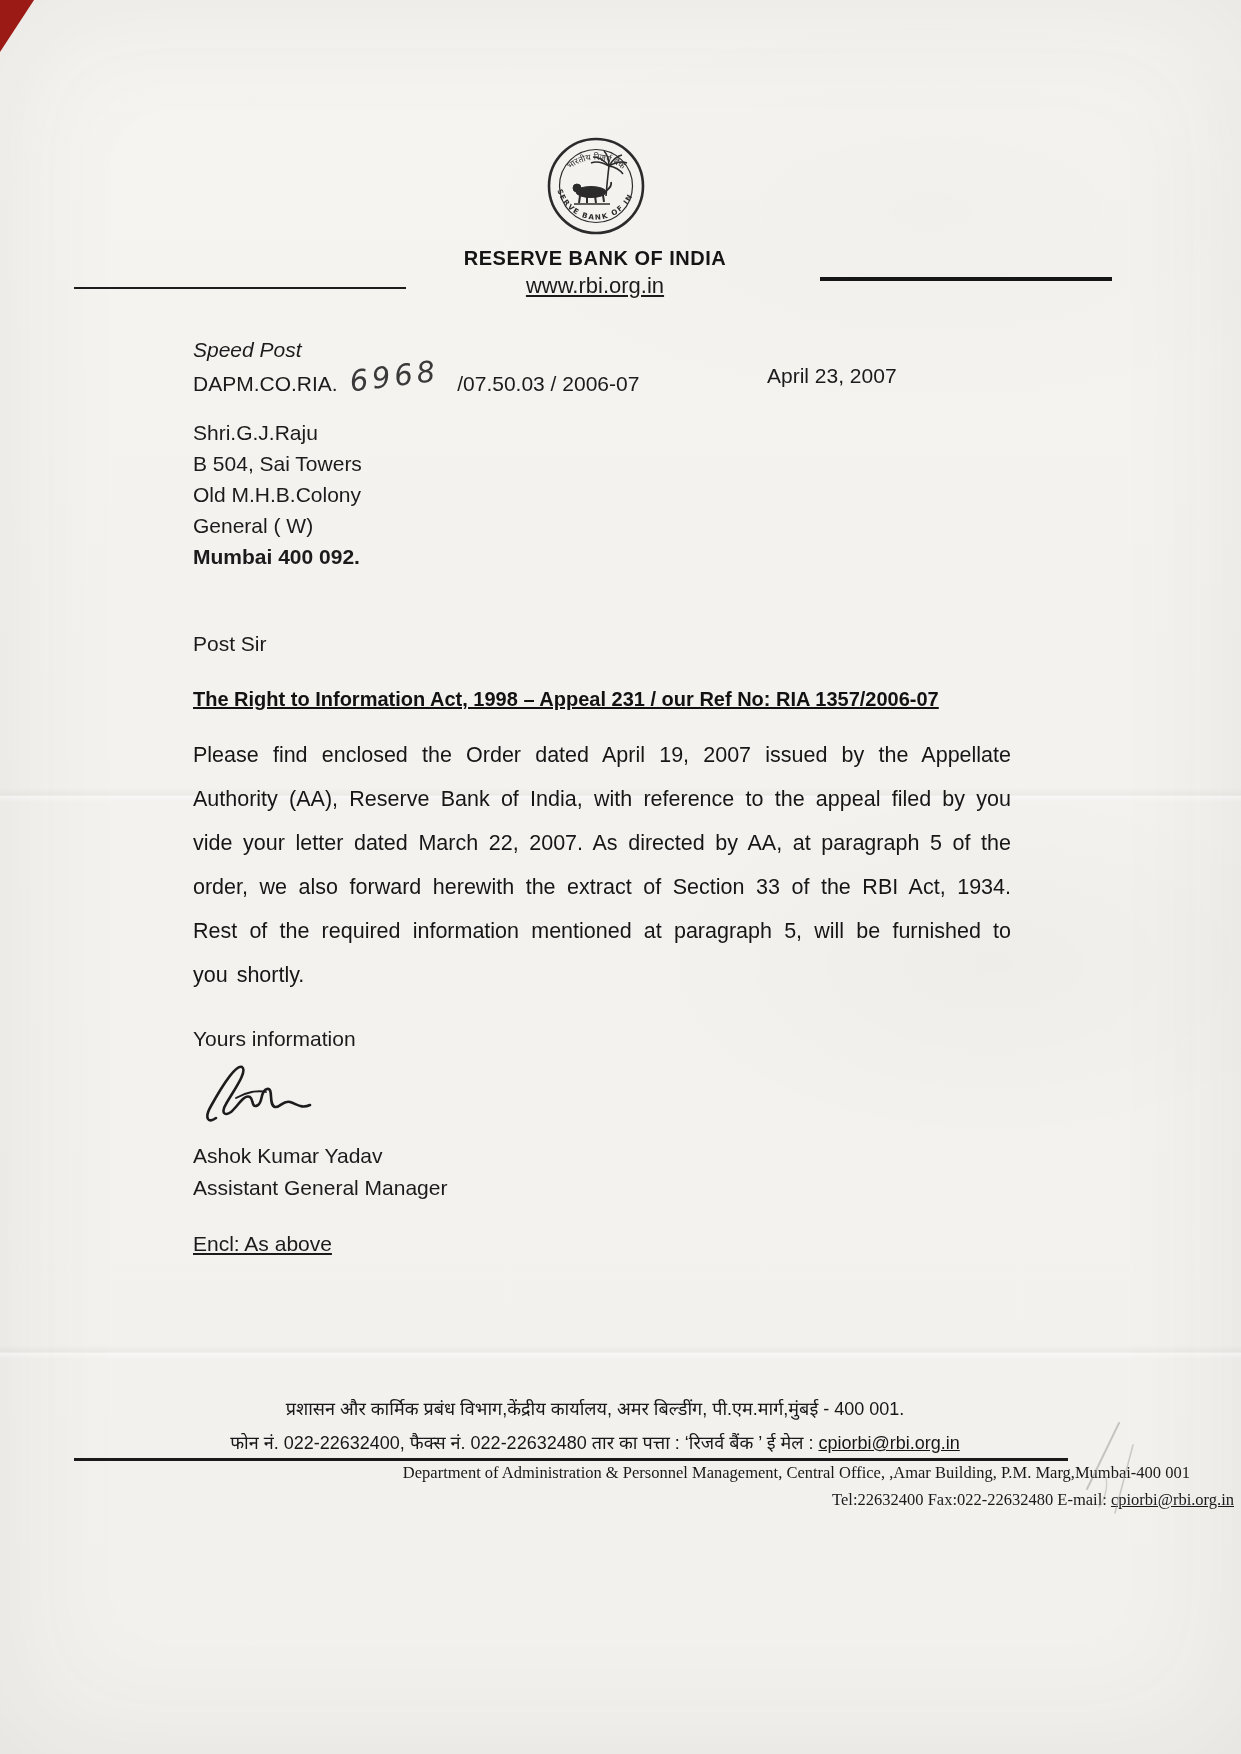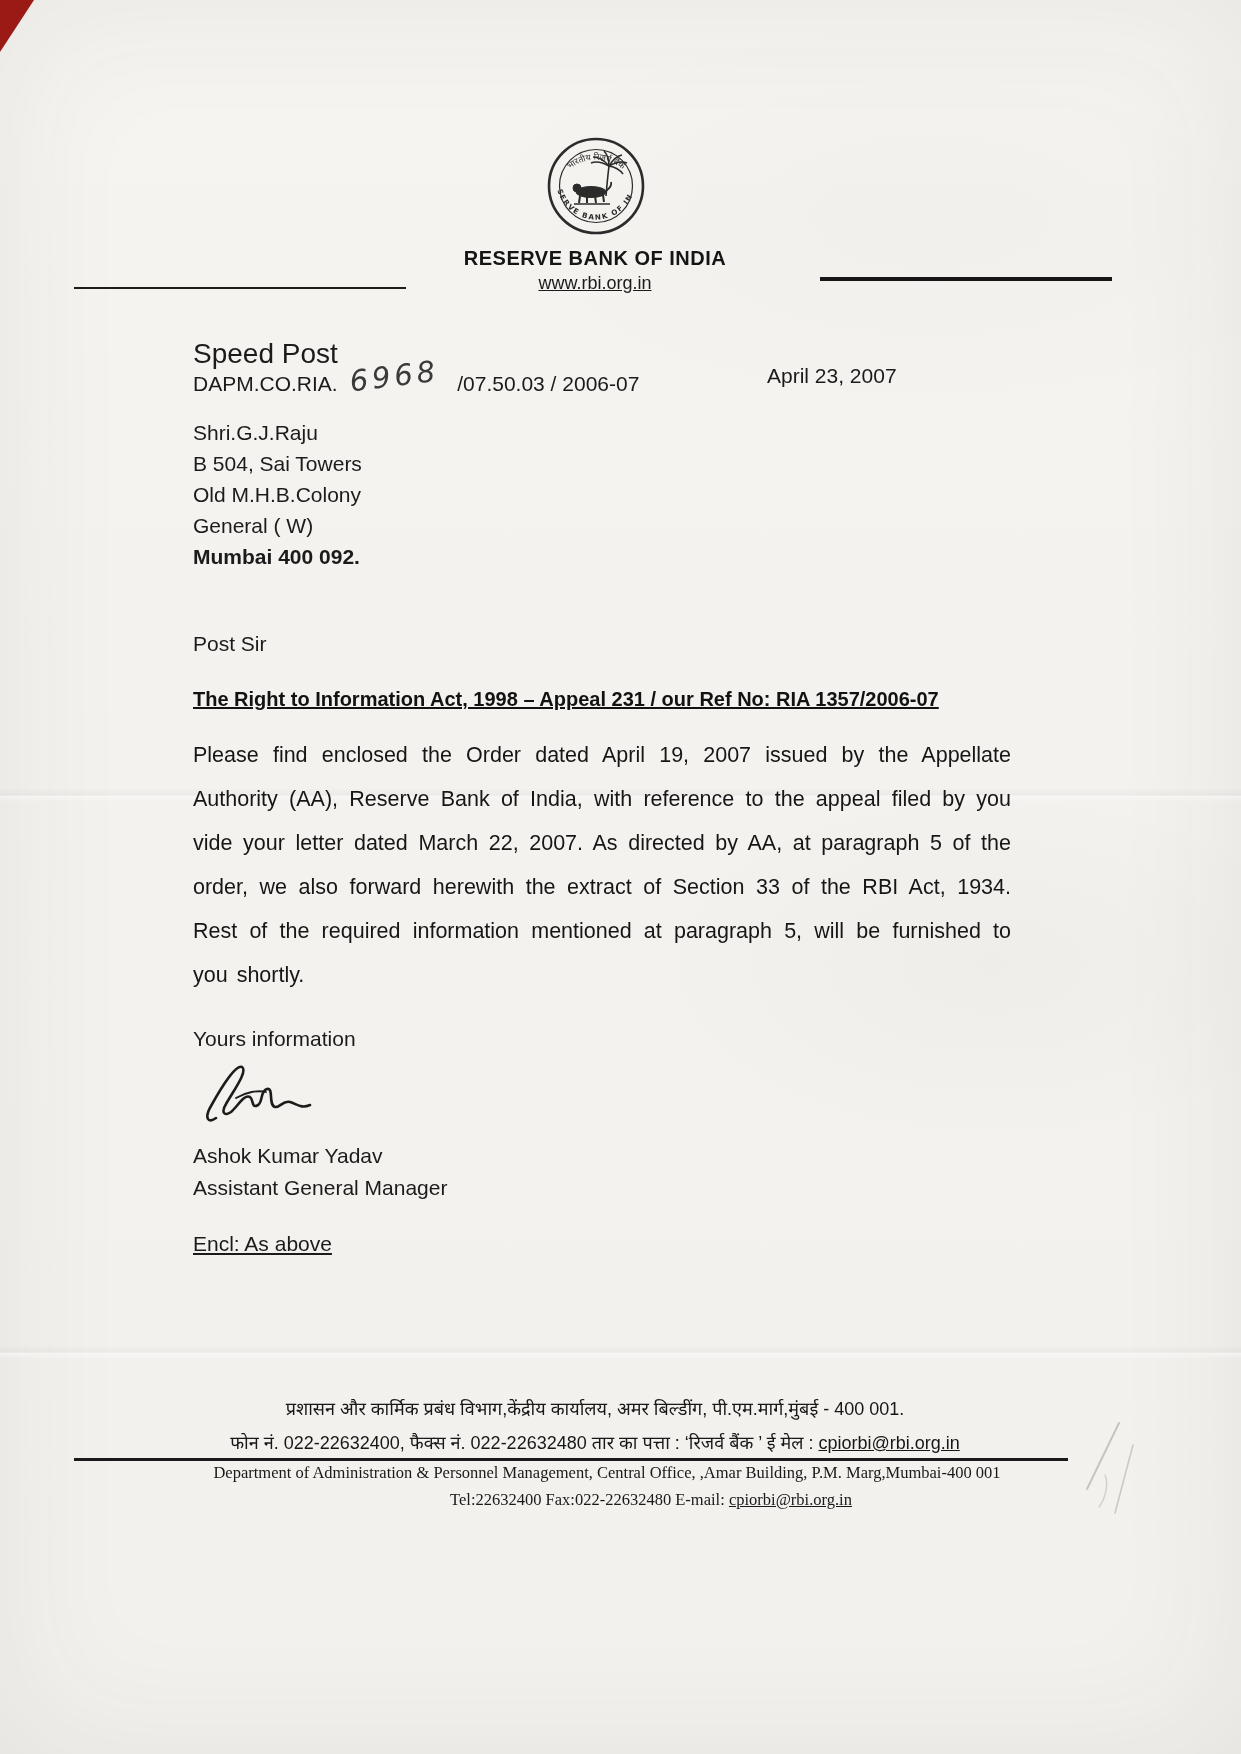--- a/index.html
+++ b/index.html
@@ -19,26 +19,26 @@
   .crease{position:absolute;left:0;width:100%;height:14px;pointer-events:none;
     background:linear-gradient(180deg,transparent,rgba(120,110,95,0.06) 50%,rgba(255,255,255,0.4) 60%,transparent);}
   .corner-mark{
     position:absolute;top:0;left:0;width:34px;height:52px;
     background:#9c1a15;
     clip-path:polygon(0 0,100% 0,0 100%);
   }
   .seal{position:absolute;left:546px;top:136px;width:100px;height:100px;}
   .org-name{position:absolute;left:0;top:247px;width:1190px;text-align:center;
     font-weight:bold;font-size:20px;letter-spacing:.5px;color:#151515;}
-  .website{position:absolute;left:0;top:273px;width:1190px;text-align:center;font-size:18px;}
+  .website{position:absolute;left:0;top:273px;width:1190px;text-align:center;font-size:22px;}
   .website a{color:#1b1b1b;text-decoration:underline;}
   .rule{position:absolute;background:#1d1d1d;}
   .rule-header-left{left:74px;top:287px;width:332px;height:2px;}
   .rule-header-right{left:820px;top:277px;width:292px;height:4px;background:#161616;}
-  .speed-post{position:absolute;left:193px;top:338px;font-size:28px;}
+  .speed-post{position:absolute;left:193px;top:338px;font-size:21px;font-style:italic;}
   .ref-line{position:absolute;left:193px;top:364px;font-size:21px;white-space:nowrap;}
   .handwritten{display:inline-block;font-family:"DejaVu Sans",sans-serif;font-style:italic;
     font-size:29px;color:#3a3a3a;transform:rotate(-7deg) translateY(-5px);
     letter-spacing:4px;margin:0 12px 0 6px;}
   .letter-date{position:absolute;left:767px;top:364px;font-size:21px;}
   .recipient{position:absolute;left:193px;top:417px;font-size:21px;line-height:31px;}
   .recipient .bold{font-weight:bold;}
   .salutation{position:absolute;left:193px;top:632px;font-size:21px;}
   .subject{position:absolute;left:193px;top:688px;width:860px;
     font-size:20px;font-weight:bold;text-decoration:underline;color:#121212;}
@@ -46,21 +46,21 @@
     font-size:21.5px;line-height:44px;text-align:justify;word-spacing:3px;color:#161616;}
   .valediction{position:absolute;left:193px;top:1027px;font-size:21px;}
   .signature{position:absolute;left:200px;top:1058px;}
   .signatory{position:absolute;left:193px;top:1140px;font-size:21px;line-height:32px;}
   .enclosure{position:absolute;left:193px;top:1232px;font-size:21px;text-decoration:underline;}
   .footer-hindi{position:absolute;left:0;width:1190px;text-align:center;font-size:18px;color:#171717;}
   .footer-hindi-1{top:1396px;}
   .footer-hindi-2{top:1430px;}
   .footer-hindi a{color:#171717;text-decoration:underline;}
   .rule-footer{left:74px;top:1458px;width:994px;height:3px;background:#1a1a1a;}
-  .footer-en{position:absolute;left:12px;width:1190px;text-align:center;
+  .footer-en{position:absolute;left:0;width:1190px;text-align:right;
     font-family:"Liberation Serif","DejaVu Serif",serif;font-size:16.5px;color:#191919;}
   .footer-en-1{top:1463px;}
   .footer-en-2{top:1490px;margin-left:44px;}
   .footer-en a{color:#191919;text-decoration:underline;}
   .pen-mark{position:absolute;left:1075px;top:1415px;opacity:.45;}
 </style>
 </head>
 <body>
 
 <div class="page">

